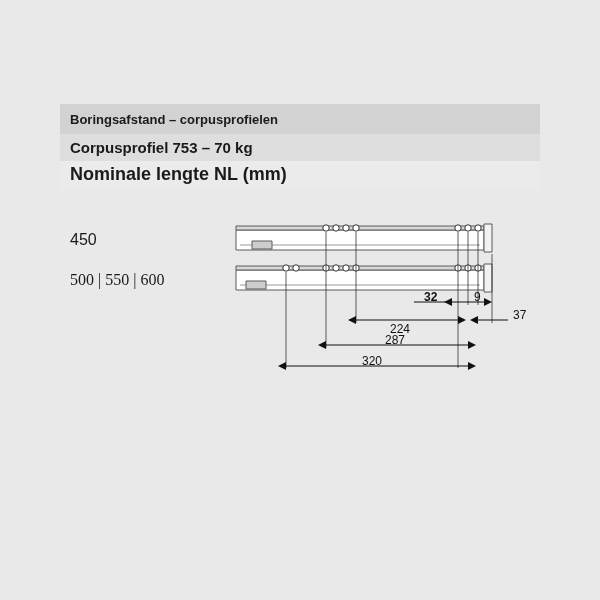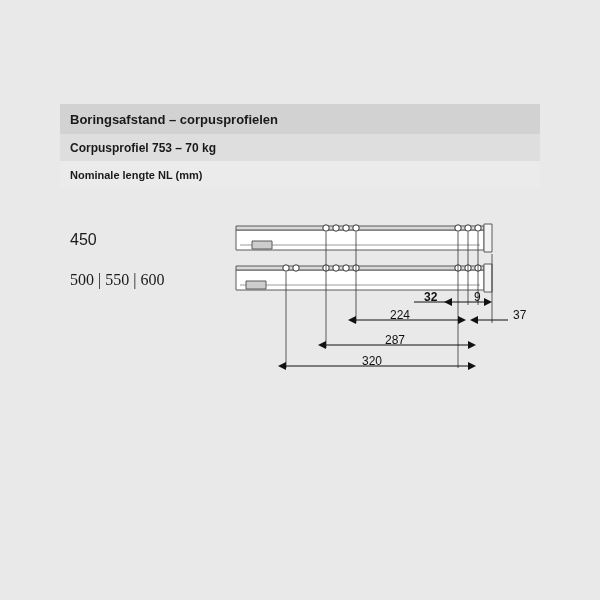--- a/index.html
+++ b/index.html
@@ -32,27 +32,27 @@
   .band-1 {
     top: 104px;
     height: 30px;
     background: #d2d2d2;
     font-size: 13px;
   }
   .band-2 {
     top: 134px;
     height: 27px;
     background: #dedede;
-    font-size: 12px;
+    font-size: 15px;
   }
   .band-3 {
     top: 161px;
     height: 27px;
     background: #ebebeb;
-    font-size: 11px;
+    font-size: 18px;
   }
   .sep {
     position: absolute;
     left: 60px;
     width: 480px;
     height: 1px;
     background: #ffffff;
   }
   .row-label {
     position: absolute;
@@ -172,18 +172,18 @@
       <line x1="478" y1="320" x2="508" y2="320" marker-start="url(#arrL)"></line>
 
       <line x1="326" y1="345" x2="468" y2="345" marker-start="url(#arrL)" marker-end="url(#arrR)"></line>
 
       <line x1="286" y1="366" x2="468" y2="366" marker-start="url(#arrL)" marker-end="url(#arrR)"></line>
     </g>
   </svg>
 
   <div class="dim-text" style="left:424px; top:290px;font-weight:bold;">32</div>
   <div class="dim-text" style="left:474px; top:290px;">9</div>
-  <div class="dim-text" style="left:390px; top:308px;">224</div>
+  <div class="dim-text" style="left:390px; top:322px;">224</div>
   <div class="dim-text" style="left:497px; top:308px;margin-left:16px;">37</div>
   <div class="dim-text" style="left:385px; top:333px;">287</div>
   <div class="dim-text" style="left:362px; top:354px;">320</div>
 
 </div>
 
 </body></html>

